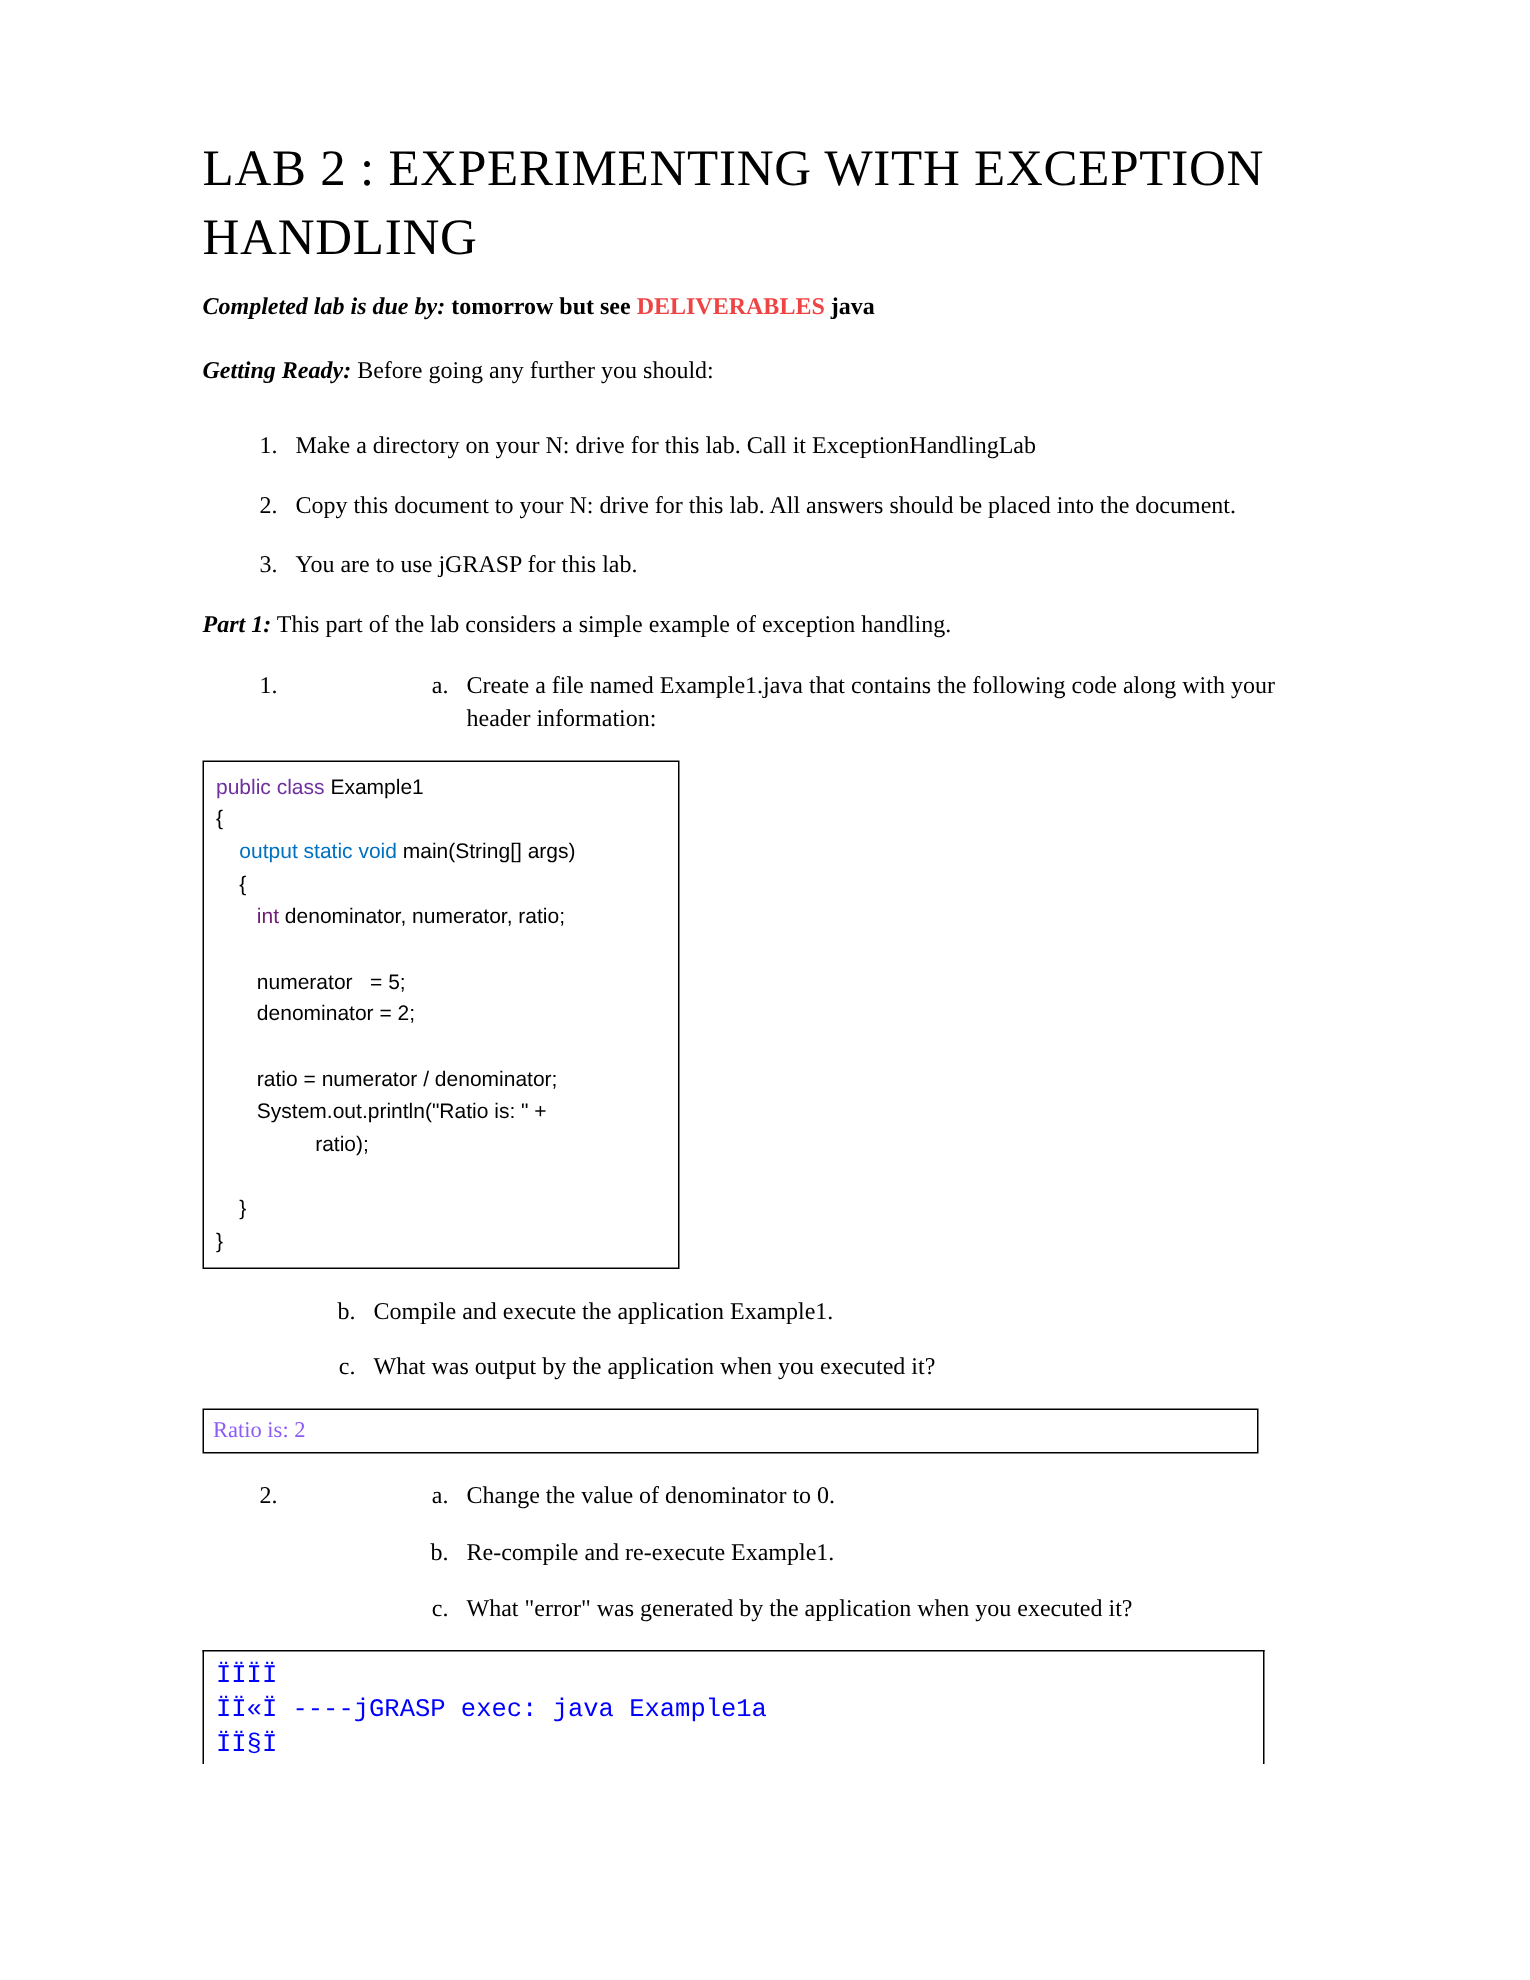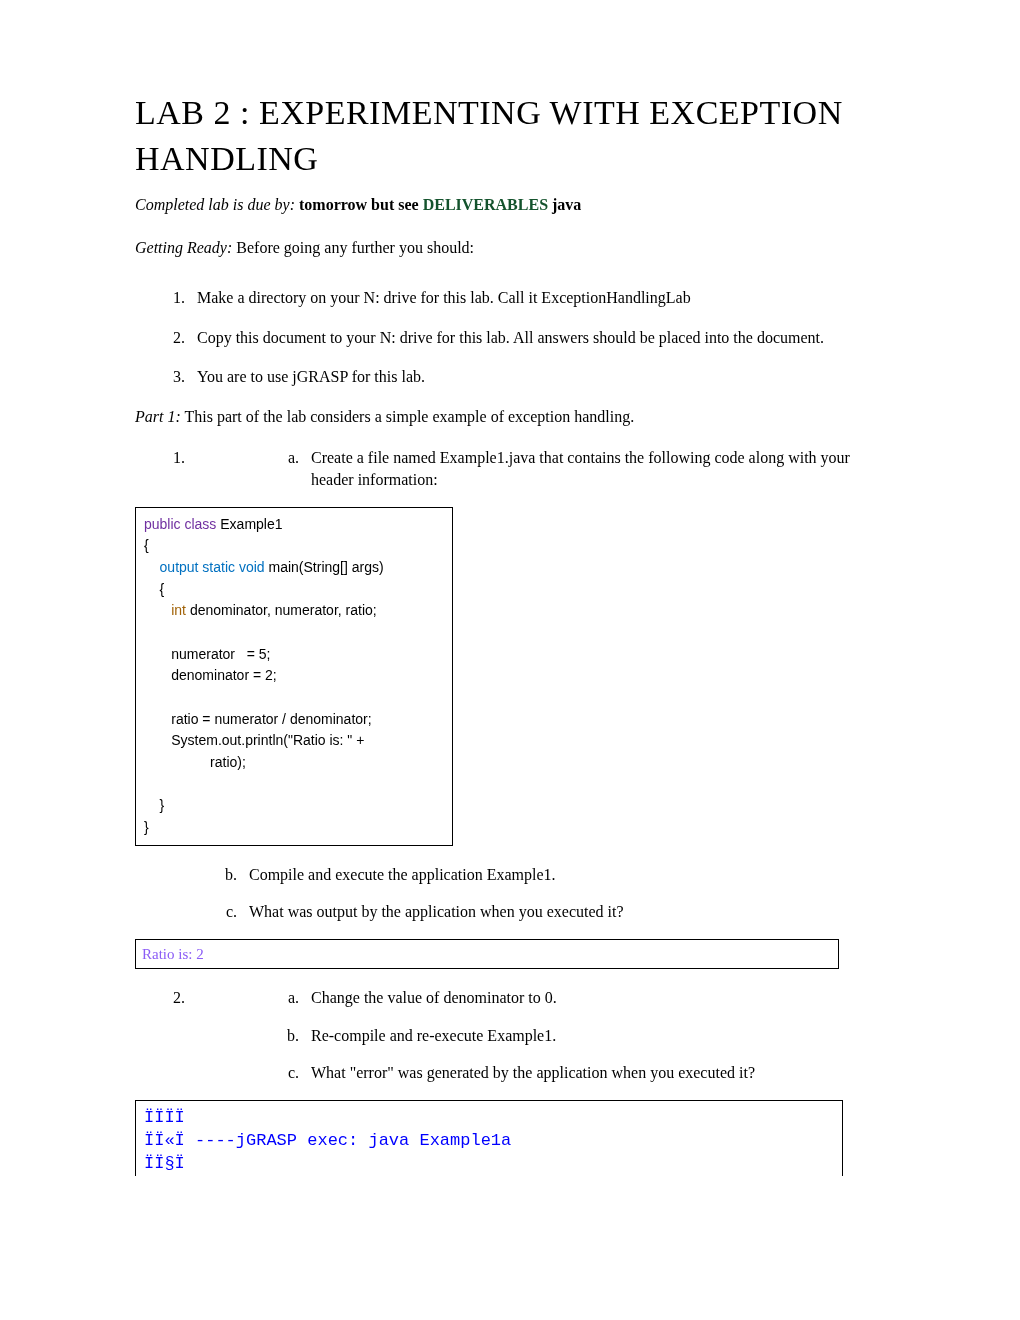--- a/index.html
+++ b/index.html
@@ -16,28 +16,28 @@
     h1 {
       font-size: 34px;
       font-weight: normal;
       margin: 0 0 12px 0;
       letter-spacing: 0.5px;
     }
     .due-line {
       margin-bottom: 22px;
     }
     .bold-italic {
-      font-weight: normal;
+      font-weight: bold;
       font-style: italic;
     }
     .bold {
       font-weight: bold;
     }
     .red {
-      color: #14532d;
+      color: #ef4444;
     }
     .getting-ready {
       margin-bottom: 28px;
     }
     ol.num-list {
       padding-left: 54px;
       margin: 0 0 6px 0;
     }
     ol.num-list > li {
       padding-left: 8px;
@@ -68,21 +68,21 @@
       padding: 6px 8px 6px 8px;
       margin: 10px 0 14px 0;
       width: 300px;
       font-family: "Comic Sans MS", cursive, sans-serif;
       font-size: 14px;
       line-height: 1.55;
       white-space: pre;
     }
     .kw-purple { color: #7030a0; }
     .kw-blue { color: #0070c0; }
-    .kw-green { color: #a16207; }
+    .kw-green { color: #701a75; }
     .answer-box {
       border: 1.5px solid #000;
       padding: 4px 6px 4px 6px;
       margin: 6px 0 0 0;
       width: 690px;
       color: #8b5cf6;
       font-size: 15px;
     }
     .error-box {
       border: 1.5px solid #000;

